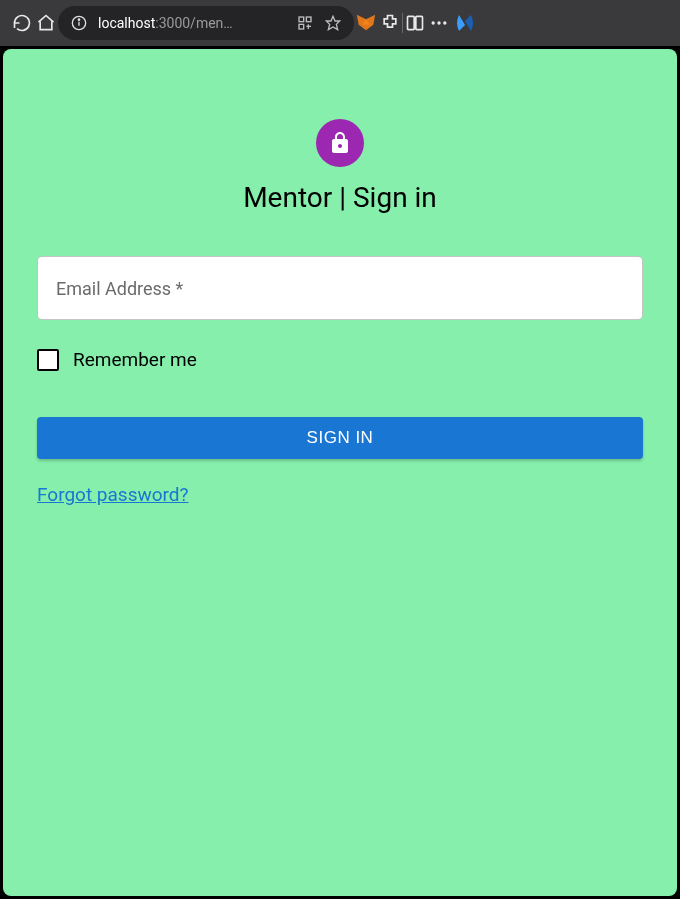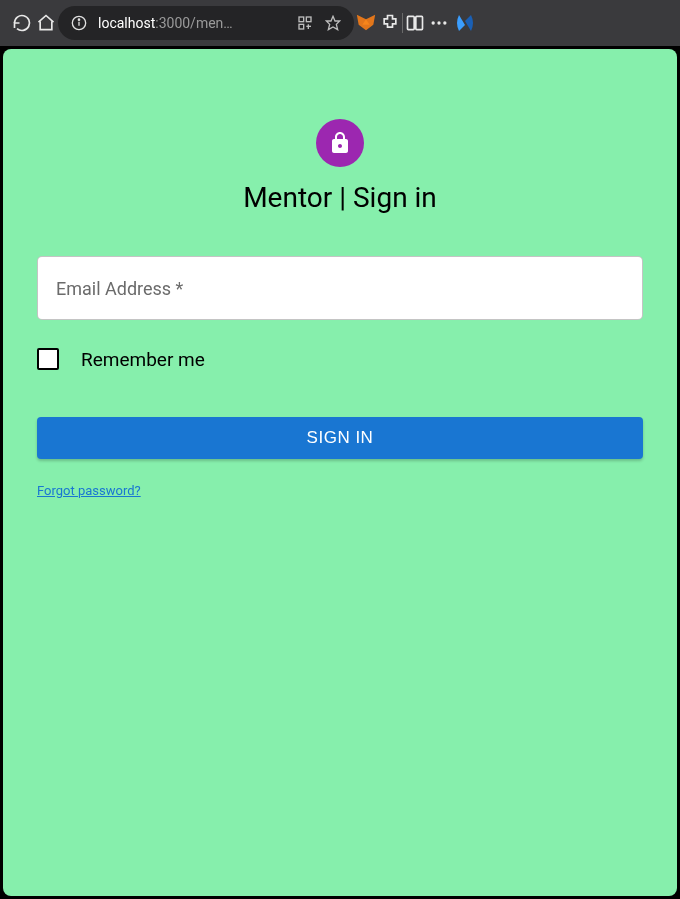--- a/index.html
+++ b/index.html
@@ -110,22 +110,22 @@
       display: flex;
       align-items: center;
     }
     .text-field .floating-label {
       color: #6b6b6b;
       font-size: 18px;
       pointer-events: none;
     }
     .remember-row {
       display: flex;
-      align-items: flex-start;
-      gap: 22px;
+      align-items: flex-end;
+      gap: 14px;
       margin-bottom: 46px;
     }
     .checkbox {
       width: 22px;
       height: 22px;
       border: 2px solid #000;
       border-radius: 2px;
       cursor: pointer;
       background: #fff;
     }
@@ -148,21 +148,21 @@
       box-shadow: 0 2px 3px rgba(0,0,0,0.2);
       text-align: center;
     }
     .links-row {
       display: flex;
       justify-content: space-between;
     }
     .link {
       color: #1976d2;
       text-decoration: underline;
-      font-size: 13px;
+      font-size: 19px;
       cursor: pointer;
     }
   </style>
 </head>
 <body>
 
 <div class="browser-chrome">
   <div class="chrome-icon">
     <svg width="20" height="20" viewBox="0 0 24 24" fill="none" stroke="currentColor" stroke-width="2">
         <path d="M3 12a9 9 0 1 1 3 6.7"></path>

